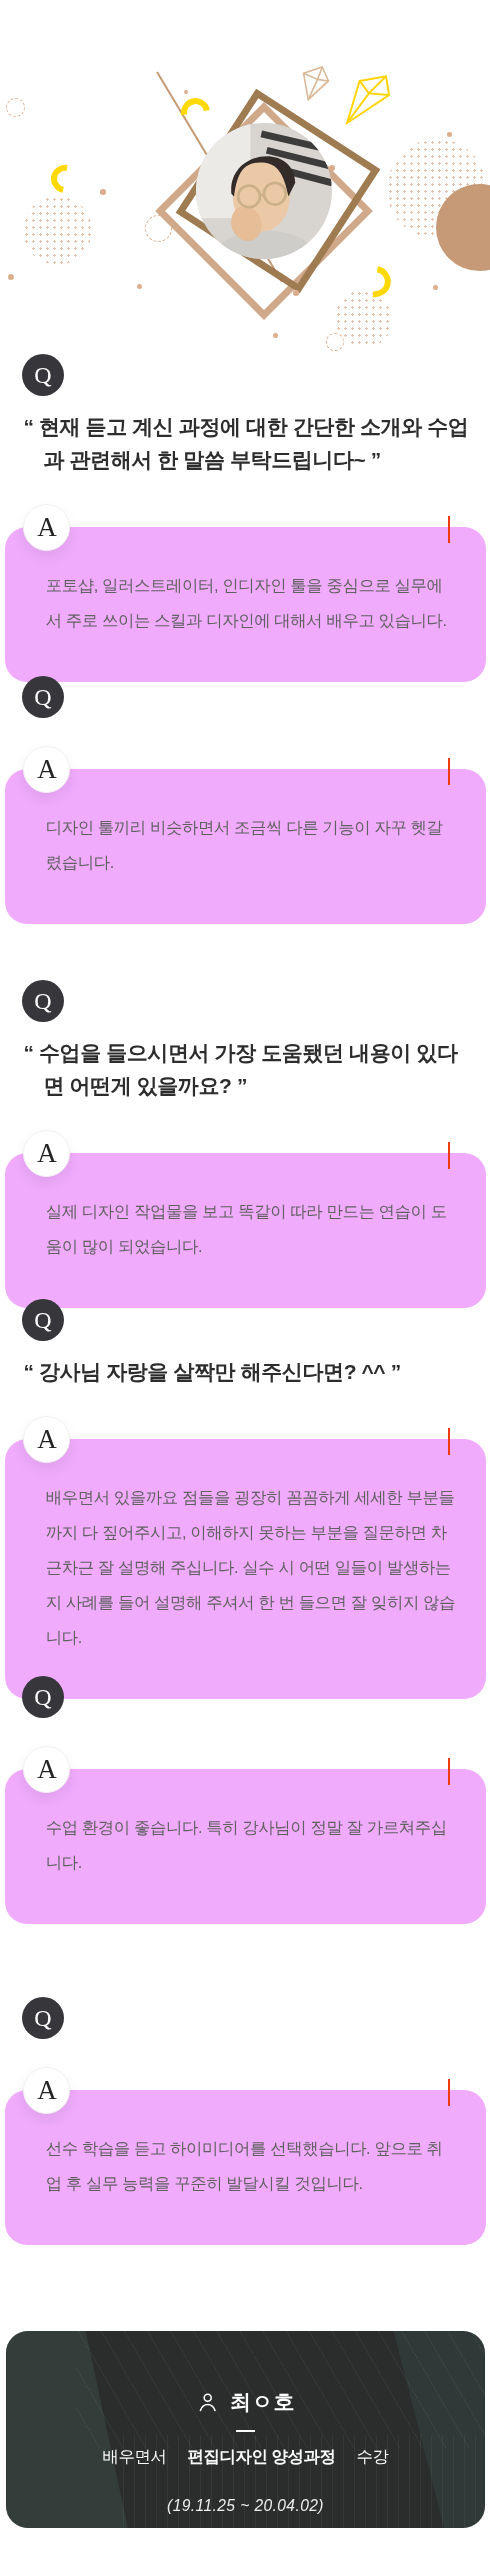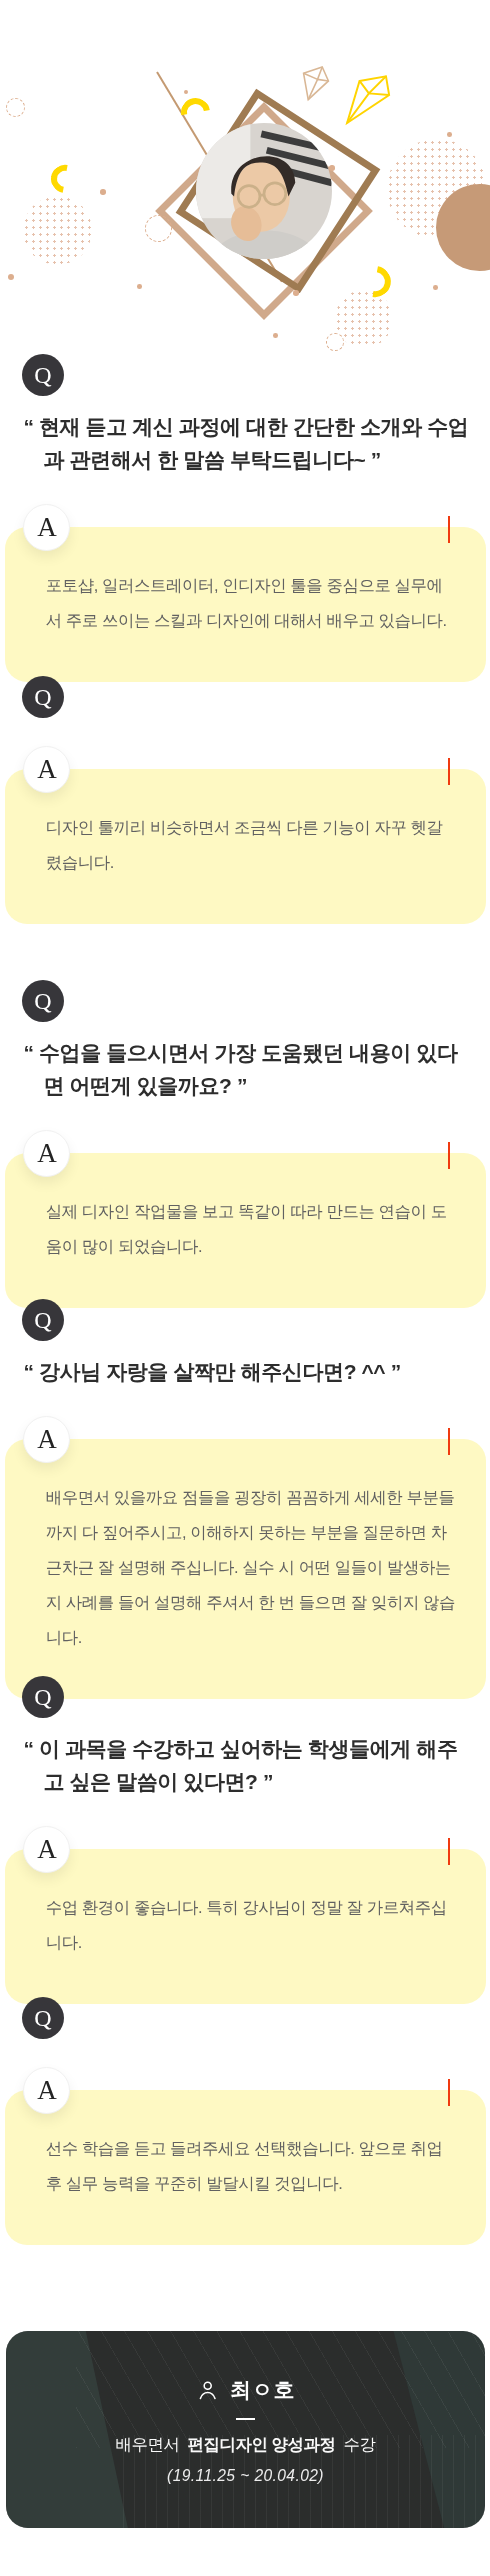--- a/index.html
+++ b/index.html
@@ -50,42 +50,42 @@
            color:#fff;font-family:"Liberation Serif",serif;font-size:24px;
            display:flex;align-items:center;justify-content:center;}
   .question{margin:14px 22px 0 23.4px;padding-left:20px;text-indent:-20px;
             font-size:21px;font-weight:700;color:#2d2d2d;line-height:33px;letter-spacing:-0.4px;}
   .answer{position:relative;margin:51px 4.7px 0;}
   .a-badge{position:absolute;left:18.7px;top:-23.4px;width:45px;height:45px;border-radius:50%;
            background:#fff;border:0.8px solid #f1f1f1;box-shadow:0 6.2px 12.5px rgba(0,0,0,.07);
            color:#242424;font-family:"Liberation Serif",serif;font-size:27px;
            display:flex;align-items:center;justify-content:center;z-index:2;}
   .red-tick{position:absolute;right:36px;top:-11px;width:2.3px;height:26.5px;background:#f03a10;z-index:2;}
-  .answer-card{background:#fef9c3;border-radius:22px;padding:41px 31px 44px 41px;}
+  .answer-card{background:#f0abfc;border-radius:22px;padding:41px 31px 44px 41px;}
   .answer-card p{margin:0;font-size:16.4px;color:#616161;line-height:35px;letter-spacing:-0.4px;}
 
   
   .footer{position:absolute;left:6.2px;right:6.2px;top:2331px;height:197px;border-radius:22px;
           overflow:hidden;background:#2b2d2c;text-align:center;color:#fff;}
   .fx{position:absolute;pointer-events:none;}
   .fx-teal-l{left:0;top:0;width:234px;height:197px;background:#3a4a47;opacity:.55;
              -webkit-clip-path:polygon(0 0,34% 0,52% 100%,0 100%);clip-path:polygon(0 0,34% 0,52% 100%,0 100%);}
   .fx-teal-r{right:0;top:0;width:203px;height:197px;background:#37514d;opacity:.35;
              -webkit-clip-path:polygon(55% 0,100% 0,100% 100%,80% 100%);clip-path:polygon(55% 0,100% 0,100% 100%,80% 100%);}
   .fx-diag{left:70px;top:0;width:421px;height:117px;
            background:repeating-linear-gradient(60deg,rgba(255,255,255,.06) 0 0.8px,transparent 0.8px 20px);}
   .fx-vert{left:117px;bottom:0;width:374px;height:93px;
            background:repeating-linear-gradient(90deg,rgba(255,255,255,.05) 0 0.8px,transparent 0.8px 11px);}
   .f-content{position:relative;z-index:2;}
-  .f-name-row{display:flex;align-items:center;justify-content:center;gap:11px;padding-top:45px;}
+  .f-name-row{display:flex;align-items:center;justify-content:center;gap:11px;padding-top:57px;}
   .f-name{font-size:21px;font-weight:700;letter-spacing:0.8px;}
   .f-dash{width:18.7px;height:1.6px;background:#fff;margin:14px auto 14px;}
   .f-course{font-size:16.4px;color:#fafafa;letter-spacing:-0.4px;}
-  .f-course .bold{font-weight:700;margin:0 8px;}
-  .f-period{margin-top:11px;font-size:15.6px;font-style:italic;color:#ededed;letter-spacing:0.4px;
+  .f-course .bold{font-weight:700;margin:0 21px;}
+  .f-period{margin-top:29px;font-size:15.6px;font-style:italic;color:#ededed;letter-spacing:0.4px;
             font-family:"Liberation Sans",sans-serif;}
 </style>
 </head>
 <body>
 
 <div class="page">
 
   <div class="decor">
     <div class="ht ht1"></div>
     <div class="ht ht2"></div>
@@ -187,37 +187,36 @@
       <div class="a-badge">A</div>
       <div class="red-tick"></div>
       <div class="answer-card">
         <p>배우면서 있을까요 점들을 굉장히 꼼꼼하게 세세한 부분들까지 다 짚어주시고, 이해하지 못하는 부분을 질문하면 차근차근 잘 설명해 주십니다. 실수 시 어떤 일들이 발생하는지 사례를 들어 설명해 주셔서 한 번 들으면 잘 잊히지 않습니다.</p>
       </div>
     </div>
   </section>
 
   <section class="qa qa5">
     <div class="q-badge">Q</div>
-    <p class="question">“ 이 과목을 수강하고 싶어하는 학생들에게 해주고 싶은 말씀이 있다면? ”</p>
     <div class="answer">
       <div class="a-badge">A</div>
       <div class="red-tick"></div>
       <div class="answer-card">
         <p>수업 환경이 좋습니다. 특히 강사님이 정말 잘 가르쳐주십니다.</p>
       </div>
     </div>
   </section>
 
   <section class="qa qa6">
     <div class="q-badge">Q</div>
     <div class="answer">
       <div class="a-badge">A</div>
       <div class="red-tick"></div>
       <div class="answer-card">
-        <p>선수 학습을 듣고 들려주세요 선택했습니다. 앞으로 취업 후 실무 능력을 꾸준히 발달시킬 것입니다.</p>
+        <p>선수 학습을 듣고 하이미디어를 선택했습니다. 앞으로 취업 후 실무 능력을 꾸준히 발달시킬 것입니다.</p>
       </div>
     </div>
   </section>
 
   <footer class="footer">
     <div class="fx fx-teal-l"></div>
     <div class="fx fx-teal-r"></div>
     <div class="fx fx-diag"></div>
     <div class="fx fx-vert"></div>
     <div class="f-content">

